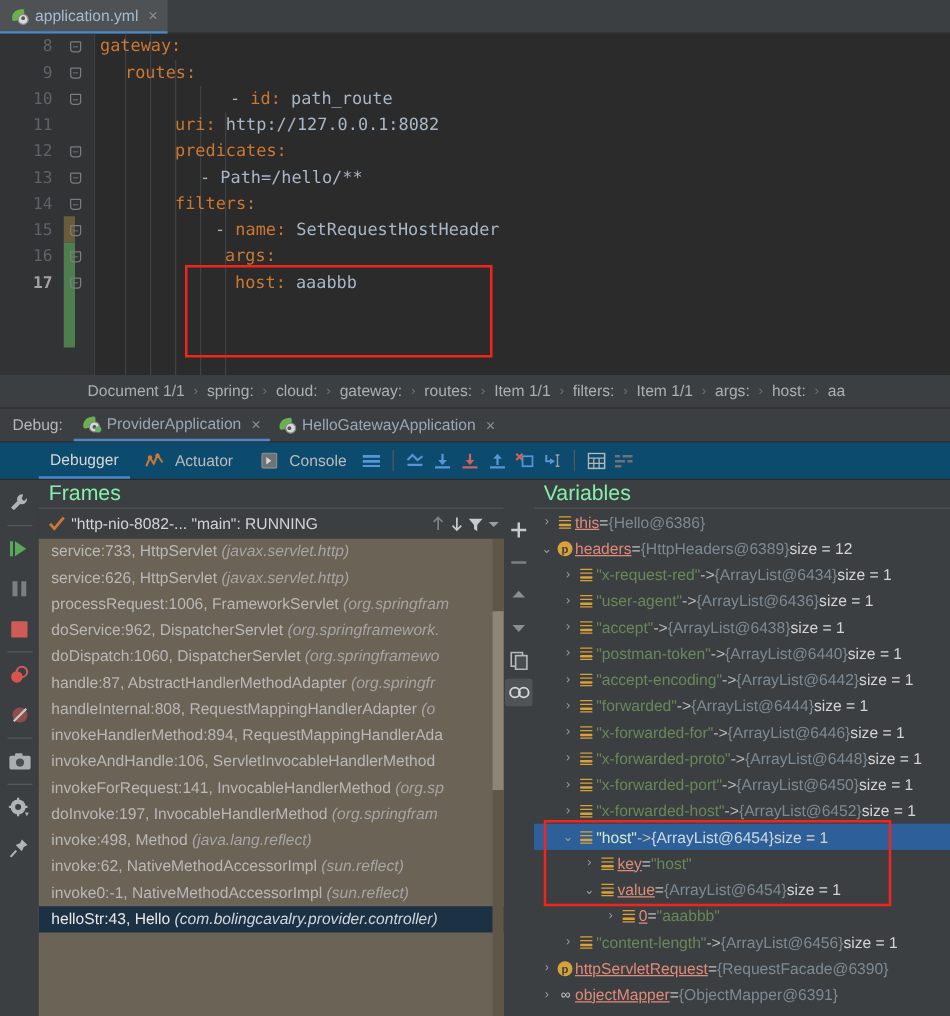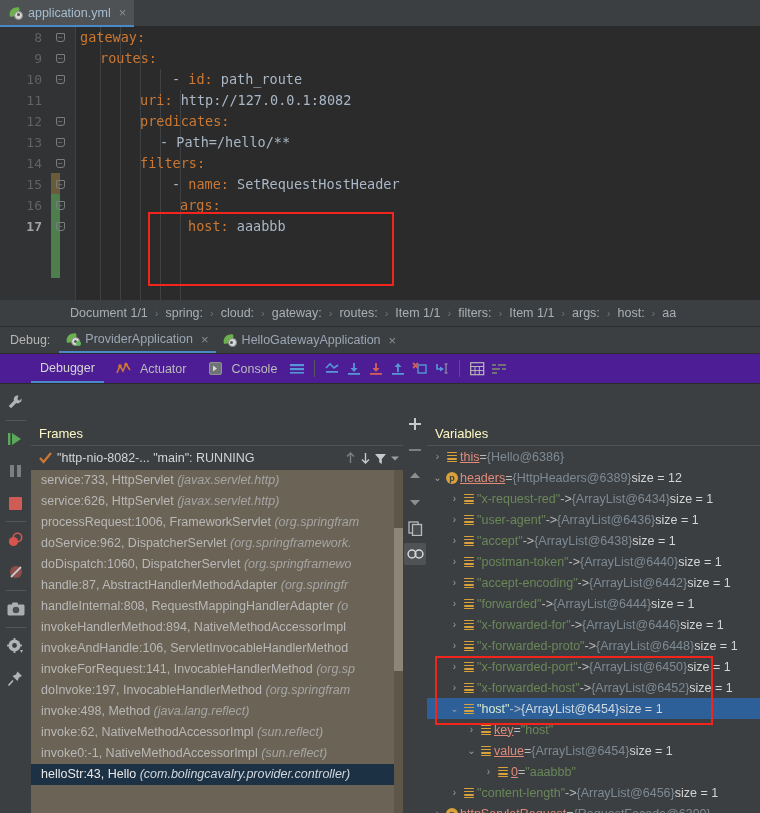--- a/index.html
+++ b/index.html
@@ -113,21 +113,21 @@
     color: #9aa7b4;
   }
   .run-tab.active { border-bottom: 2px solid #4a88c7; }
   .run-tab .dotrun {
     position: absolute; right: -1px; bottom: 0px;
     width: 5px; height: 5px; background: #5fb85f; border-radius: 50%;
   }
 
   
   .dbg-toolbar {
-    height: 30px; background: #4c1d95;
+    height: 30px; background: #0c4a6e;
     display: flex; align-items: center;
     padding-left: 31px; gap: 0;
     border-bottom: 1px solid #2b2b2b;
   }
   .dbg-tab {
     display: flex; align-items: center; gap: 5px;
     height: 29px; padding: 0 9px;
     font-size: 12.5px; color: #bbbbbb;
   }
   .dbg-tab.active { border-bottom: 2px solid #4a88c7; color: #d6d6d6; }
@@ -138,21 +138,21 @@
   .panels { display: flex; height: 453px; }
   .leftrail {
     width: 31px; background: #3c3f41; flex: none;
     display: flex; flex-direction: column; align-items: center; gap: 0;
     padding-top: 2px;
   }
   .rail-ico { width: 26px; height: 26px; display:flex; align-items:center; justify-content:center; margin: 3px 0; }
   .rail-sep { width: 20px; height: 1px; background: #555859; margin: 2px 0; }
 
   .frames-pane { width: 372px; background: #3c3f41; display: flex; flex-direction: column; flex: none; }
-  .pane-title { height: 22px; line-height: 22px; padding-left: 8px; font-size: 13px; color: #fef9c3; margin-top: 39px; }
+  .pane-title { height: 22px; line-height: 22px; padding-left: 8px; font-size: 17px; color: #86efac; }
   .thread-row {
     height: 25px; display: flex; align-items: center; gap: 5px;
     padding: 0 2px 0 8px; background: #3c3f41;
     border-top: 1px solid #4f5355;
   }
   .thread-txt { font-size: 12.5px; color: #d4d4d4; white-space: nowrap; overflow: hidden; }
   .thread-tools { margin-left: auto; display: flex; align-items: center; gap: 2px; }
 
   .frames-list { flex: 1; background: #6b6355; overflow: hidden; position: relative; }
   .frame {
@@ -234,21 +234,21 @@
   </div>
   <div class="vline" style="left:75px;"></div>
   <div class="vline" style="left:100px;"></div>
   <div class="vline" style="left:120px;"></div>
   <div class="vline" style="left:140px;top:21px;"></div>
   <div class="vline" style="left:160px;top:42px;"></div>
   <div class="vline" style="left:180px;top:63px;"></div>
   <div class="code-lines" id="code-lines">
       <div class="ln"><span class="lnum">8</span><span class="fold"></span><span class="ctext" style="left: 80px;"><span class="k">gateway:</span></span></div>
       <div class="ln"><span class="lnum">9</span><span class="fold"></span><span class="ctext" style="left: 100px;"><span class="k">routes:</span></span></div>
-      <div class="ln"><span class="lnum">10</span><span class="fold"></span><span class="ctext" style="left: 124px; padding-left: 48px;"><span class="d">- </span><span class="k">id:</span><span class="v"> path_route</span></span></div>
+      <div class="ln"><span class="lnum">10</span><span class="fold"></span><span class="ctext" style="left: 136px; padding-left: 48px;"><span class="d">- </span><span class="k">id:</span><span class="v"> path_route</span></span></div>
       <div class="ln"><span class="lnum">11</span><span class="ctext" style="left: 140px;"><span class="k">uri:</span><span class="v"> http://127.0.0.1:8082</span></span></div>
       <div class="ln"><span class="lnum">12</span><span class="fold"></span><span class="ctext" style="left: 140px;"><span class="k">predicates:</span></span></div>
       <div class="ln"><span class="lnum">13</span><span class="fold"></span><span class="ctext" style="left: 160px;"><span class="d">- </span><span class="v">Path=/hello/**</span></span></div>
       <div class="ln"><span class="lnum">14</span><span class="fold"></span><span class="ctext" style="left: 140px;"><span class="k">filters:</span></span></div>
       <div class="ln"><span class="lnum">15</span><span class="fold"></span><span class="ctext" style="left: 160px; margin-left: 12px;"><span class="d">- </span><span class="k">name:</span><span class="v"> SetRequestHostHeader</span></span></div>
       <div class="ln"><span class="lnum">16</span><span class="fold"></span><span class="ctext" style="left: 180px;"><span class="k">args:</span></span></div>
       <div class="ln"><span class="lnum cur">17</span><span class="fold"></span><span class="ctext" style="left: 188px;"><span class="k">host:</span><span class="v"> aaabbb</span></span></div>
     </div>
   <div class="redbox" style="left:148px; top:185px; width:246px; height:74px;"></div>
 </div>
@@ -490,21 +490,21 @@
       </span>
     </div>
     <div class="frames-list" id="frames-list">
       <div class="frame"><span>service:733, HttpServlet </span><i>(javax.servlet.http)</i></div>
         <div class="frame"><span>service:626, HttpServlet </span><i>(javax.servlet.http)</i></div>
         <div class="frame"><span>processRequest:1006, FrameworkServlet </span><i>(org.springfram</i></div>
         <div class="frame"><span>doService:962, DispatcherServlet </span><i>(org.springframework.</i></div>
         <div class="frame"><span>doDispatch:1060, DispatcherServlet </span><i>(org.springframewo</i></div>
         <div class="frame"><span>handle:87, AbstractHandlerMethodAdapter </span><i>(org.springfr</i></div>
         <div class="frame"><span>handleInternal:808, RequestMappingHandlerAdapter </span><i>(o</i></div>
-        <div class="frame"><span>invokeHandlerMethod:894, NativeMethodAccessorImpl</span></div>
+        <div class="frame"><span>invokeHandlerMethod:894, RequestMappingHandlerAda</span></div>
         <div class="frame"><span>invokeAndHandle:106, ServletInvocableHandlerMethod </span></div>
         <div class="frame"><span>invokeForRequest:141, InvocableHandlerMethod </span><i>(org.sp</i></div>
         <div class="frame"><span>doInvoke:197, InvocableHandlerMethod </span><i>(org.springfram</i></div>
         <div class="frame"><span>invoke:498, Method </span><i>(java.lang.reflect)</i></div>
         <div class="frame"><span>invoke:62, NativeMethodAccessorImpl </span><i>(sun.reflect)</i></div>
         <div class="frame"><span>invoke0:-1, NativeMethodAccessorImpl </span><i>(sun.reflect)</i></div>
         <div class="frame sel"><span>helloStr:43, Hello </span><i>(com.bolingcavalry.provider.controller)</i></div>
     <div class="frames-scroll">
         <div class="frames-thumb"></div>
       </div>

